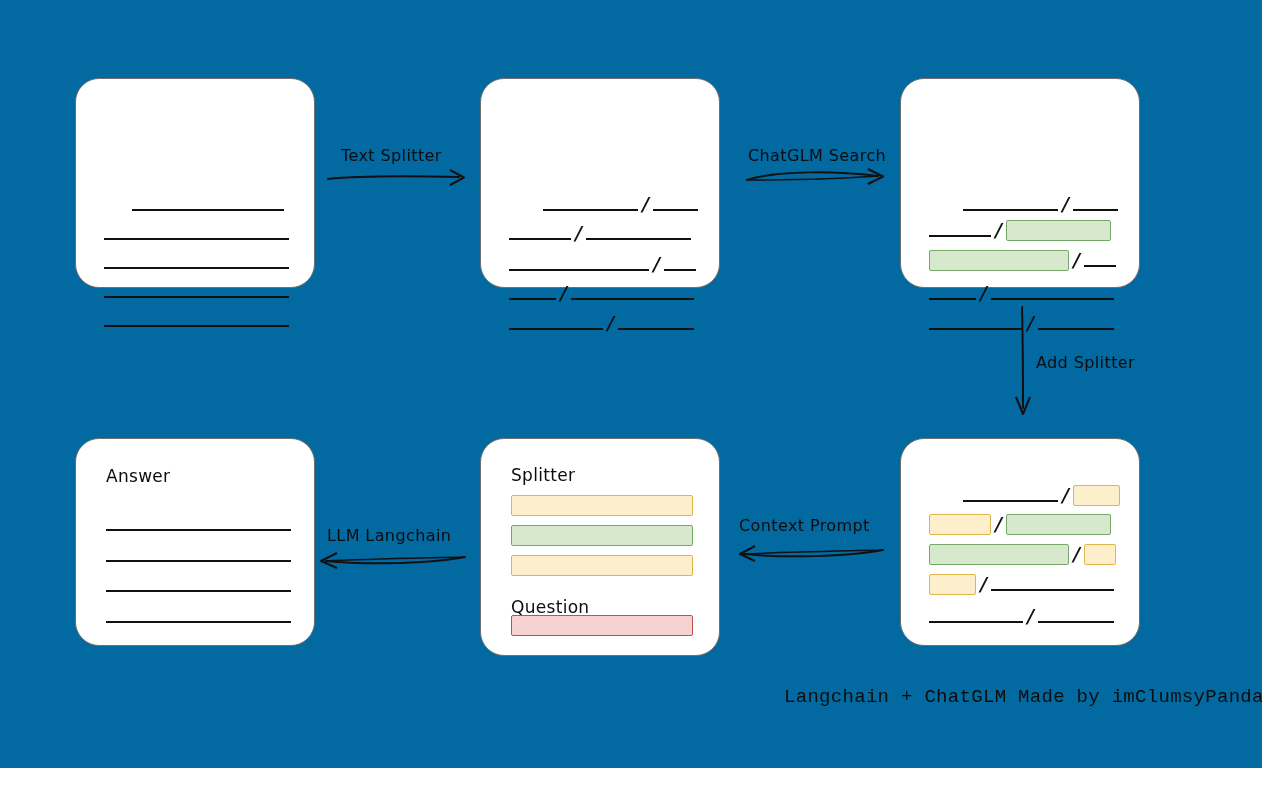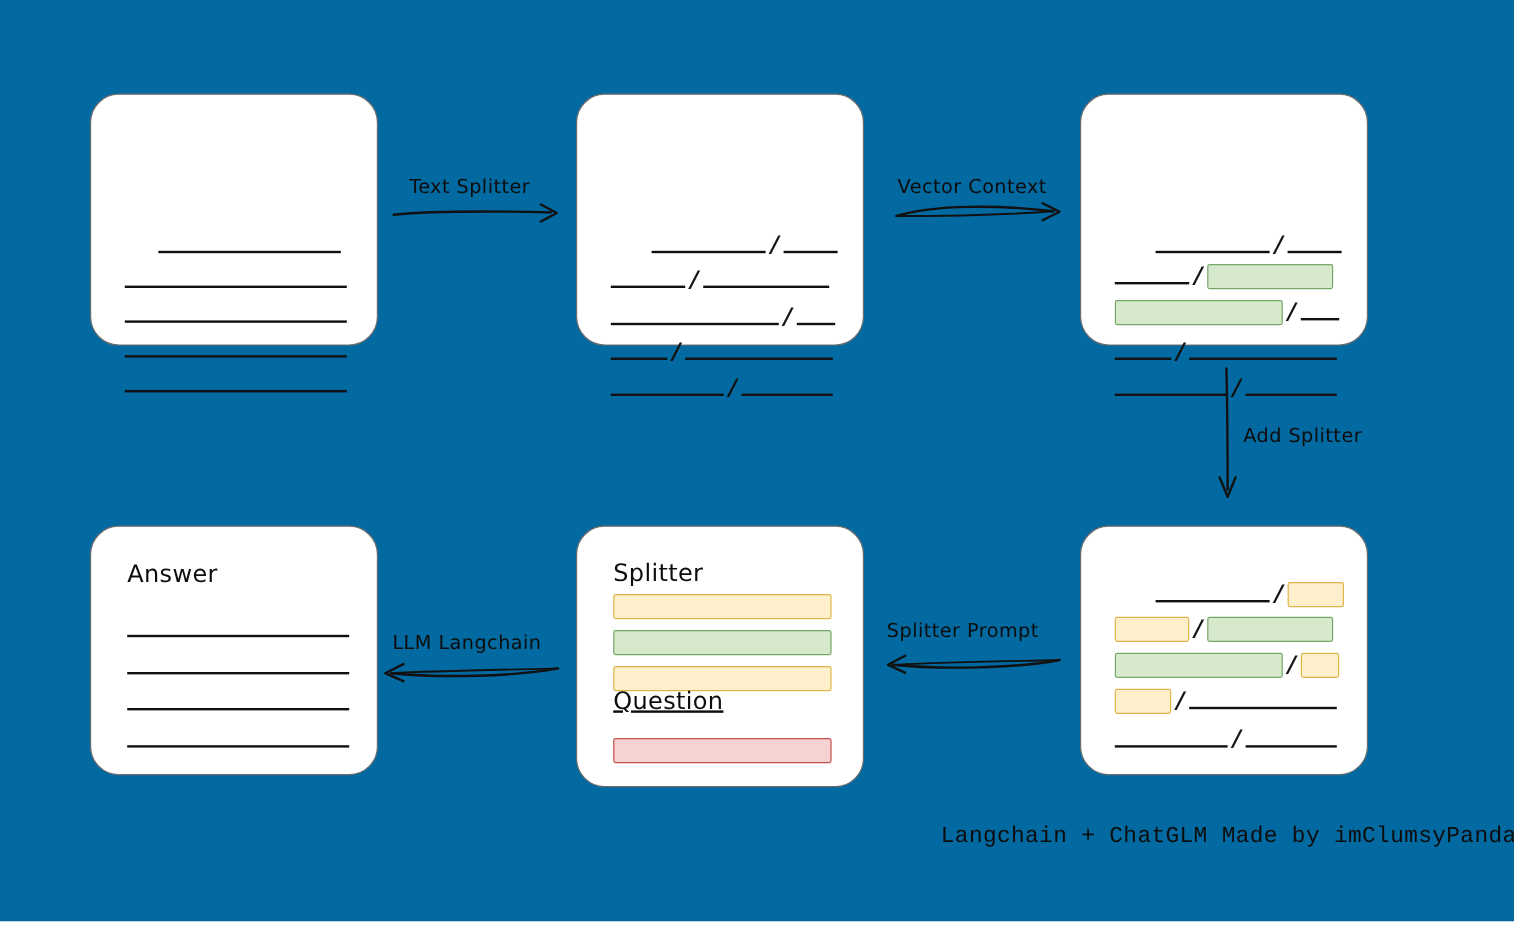--- a/index.html
+++ b/index.html
@@ -84,21 +84,21 @@
     position: absolute;
     font-family: "DejaVu Sans", sans-serif;
     font-size: 16px;
     letter-spacing: 0.4px;
     color: #0d0d0d;
     white-space: nowrap;
   }
   .card-label {
     position: absolute;
     font-family: "DejaVu Sans", sans-serif;
-    font-size: 20px;
+    font-size: 17px;
     letter-spacing: 0.3px;
     color: #0d0d0d;
     white-space: nowrap;
   }
   .footer {
     position: absolute;
     font-family: Liberation Mono, monospace;
     font-size: 19px;
     letter-spacing: 0.3px;
     color: #0d0d0d;
@@ -162,21 +162,21 @@
         <span class="rule" style="width:123px;"></span>
       </div>
       <div class="row" style="left:28px; top:229px;">
         <span class="rule" style="width:94px;"></span>
         <span class="slash">/</span>
         <span class="rule" style="width:76px;"></span>
       </div>
     </div>
   </div>
 
-  <div class="hand" style="left:748px; top:146px;">Vector Context</div>
+  <div class="hand" style="left:748px; top:146px;">ChatGLM Search</div>
   <svg class="arrow" style="left:744px; top:164px;" width="146" height="28" viewBox="0 0 146 28">
     <path d="M3,16 C34,6 92,7 134,12" stroke="#111" stroke-width="2" fill="none" stroke-linecap="round"></path>
     <path d="M3,16 C38,16 96,15 134,12" stroke="#111" stroke-width="1.6" fill="none" stroke-linecap="round"></path>
     <path d="M124,5 L139,12.5 L124,20" stroke="#111" stroke-width="2" fill="none" stroke-linejoin="round"></path>
   </svg>
 
   <div class="card" style="left:900px; top:78px; width:240px; height:210px;">
     <div class="card-inner">
       <div class="row" style="left:62px; top:110px;">
         <span class="rule" style="width:95px;"></span>
@@ -235,34 +235,34 @@
         <span class="rule" style="width:123px;"></span>
       </div>
       <div class="row" style="left:28px; top:162px;">
         <span class="rule" style="width:94px;"></span>
         <span class="slash">/</span>
         <span class="rule" style="width:76px;"></span>
       </div>
     </div>
   </div>
 
-  <div class="hand" style="left:739px; top:516px;">Splitter Prompt</div>
+  <div class="hand" style="left:739px; top:516px;">Context Prompt</div>
   <svg class="arrow" style="left:736px; top:540px;" width="150" height="26" viewBox="0 0 150 26">
     <path d="M147,10 C110,17 48,18 8,14" stroke="#111" stroke-width="2" fill="none" stroke-linecap="round"></path>
     <path d="M147,10 C108,11 46,12 8,14" stroke="#111" stroke-width="1.5" fill="none" stroke-linecap="round"></path>
     <path d="M19,6 L4,14 L19,21" stroke="#111" stroke-width="2" fill="none" stroke-linejoin="round"></path>
   </svg>
 
   <div class="card" style="left:480px; top:438px; width:240px; height:218px;">
     <div class="card-inner">
       <div class="card-label" style="left:30px; top:26px;">Splitter</div>
       <div class="bar yellow" style="left:30px; top:56px; width:182px;"></div>
       <div class="bar green" style="left:30px; top:86px; width:182px;"></div>
       <div class="bar yellow" style="left:30px; top:116px; width:182px;"></div>
-      <div class="card-label" style="left:30px; top:133px;text-decoration:underline;">Question</div>
+      <div class="card-label" style="left:30px; top:158px;">Question</div>
       <div class="bar red" style="left:30px; top:176px; width:182px;"></div>
     </div>
   </div>
 
   <div class="hand" style="left:327px; top:526px;">LLM Langchain</div>
   <svg class="arrow" style="left:316px; top:546px;" width="152" height="26" viewBox="0 0 152 26">
     <path d="M149,11 C112,18 50,19 10,15" stroke="#111" stroke-width="2" fill="none" stroke-linecap="round"></path>
     <path d="M149,11 C110,12 48,13 10,15" stroke="#111" stroke-width="1.5" fill="none" stroke-linecap="round"></path>
     <path d="M21,7 L5,15 L21,22" stroke="#111" stroke-width="2" fill="none" stroke-linejoin="round"></path>
   </svg>

